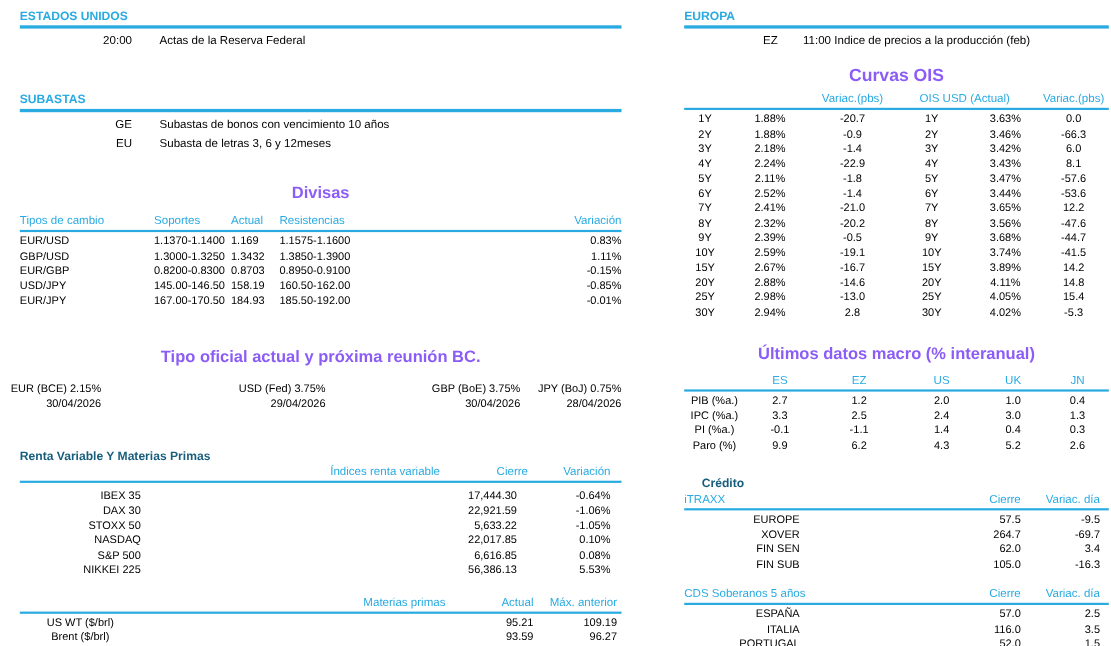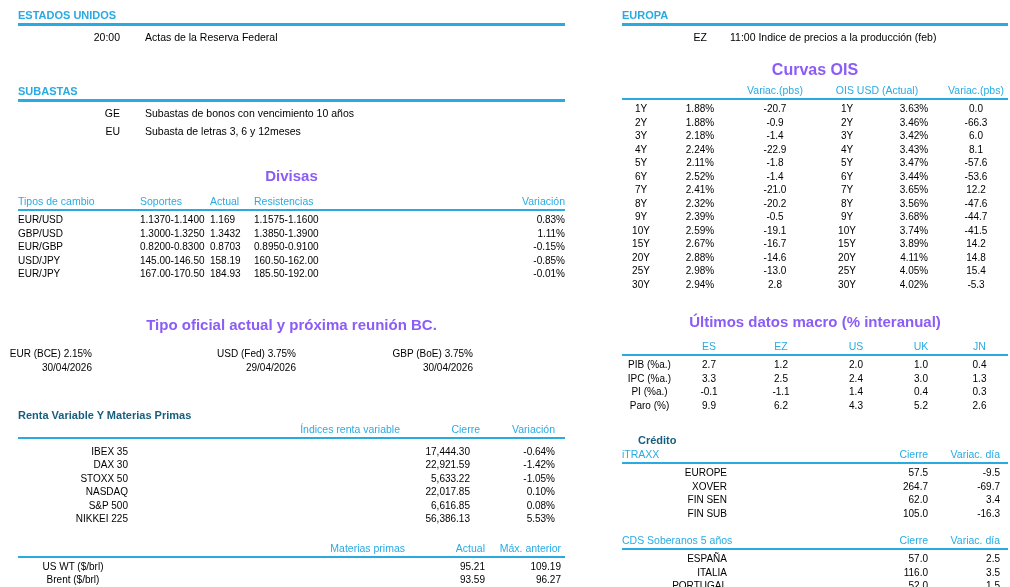--- a/index.html
+++ b/index.html
@@ -138,31 +138,35 @@
       <div>30/04/2026</div>
     </div>
     <div class="tipo-item tipo-1">
       <div>USD (Fed) 3.75%</div>
       <div>29/04/2026</div>
     </div>
     <div class="tipo-item tipo-2">
       <div>GBP (BoE) 3.75%</div>
       <div>30/04/2026</div>
     </div>
+    <div class="tipo-item tipo-3">
+      <div>JPY (BoJ) 0.75%</div>
+      <div>28/04/2026</div>
+    </div>
   </div>
 
   <div class="sub-title m-renta">Renta Variable Y Materias Primas</div>
   <div class="thead rv-head m-ind-head">
     <span class="h-label">Índices renta variable</span>
     <span class="h-a">Cierre</span>
     <span class="h-b">Variación</span>
   </div>
   <div class="tbl indices-body">
       <div class="trow"><span class="c0">IBEX 35</span><span class="c1">17,444.30</span><span class="c2">-0.64%</span></div>
-      <div class="trow"><span class="c0">DAX 30</span><span class="c1">22,921.59</span><span class="c2">-1.42%</span></div>
+      <div class="trow"><span class="c0">DAX 30</span><span class="c1">22,921.59</span><span class="c2">-1.06%</span></div>
       <div class="trow"><span class="c0">STOXX 50</span><span class="c1">5,633.22</span><span class="c2">-1.05%</span></div>
       <div class="trow"><span class="c0">NASDAQ</span><span class="c1">22,017.85</span><span class="c2">0.10%</span></div>
       <div class="trow"><span class="c0">S&amp;P 500</span><span class="c1">6,616.85</span><span class="c2">0.08%</span></div>
       <div class="trow"><span class="c0">NIKKEI 225</span><span class="c1">56,386.13</span><span class="c2">5.53%</span></div>
     </div>
 
   <div class="thead rv-head mat-head m-mat-head">
     <span class="h-label">Materias primas</span>
     <span class="h-a">Actual</span>
     <span class="h-b">Máx. anterior</span>

